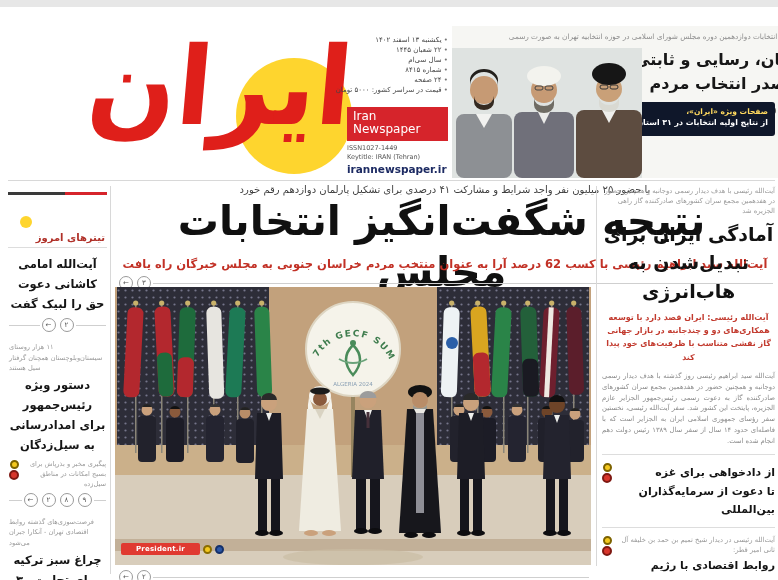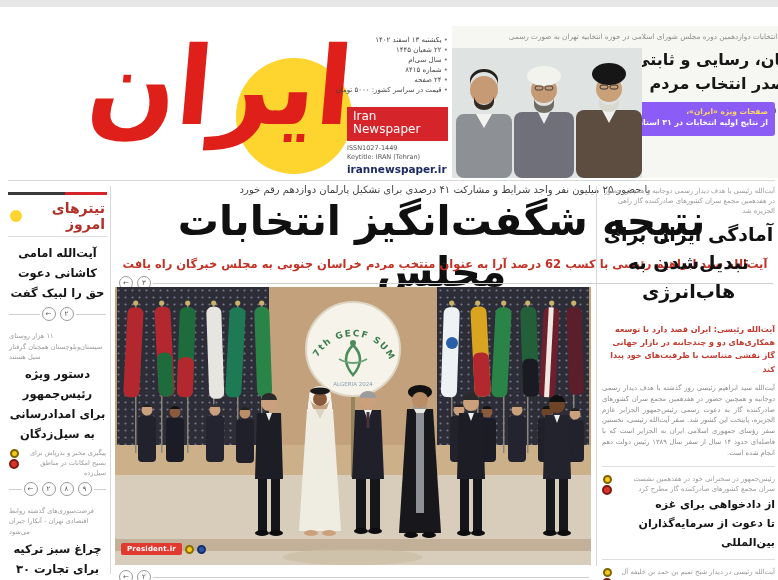--- a/index.html
+++ b/index.html
@@ -21,21 +21,21 @@
   .redbox .l2{font-size:12px;}
   .issn{position:absolute;left:347px;top:144px;width:101px;direction:ltr;color:#555;
         font-size:6.5px;line-height:1.35;}
   .issn .url{font-size:10.5px;font-weight:bold;color:#1d2b63;}
   
   .panel{position:absolute;left:452px;top:26px;width:323px;height:152px;background:#f6f6f3;padding-left:40px;}
   .panel .kick{position:absolute;right:6px;top:6px;width:312px;font-size:7.3px;color:#8d8d8d;
                direction:rtl;text-align:right;}
   .panel .hl{position:absolute;right:6px;top:22px;width:186px;font-size:16px;font-weight:bold;
              color:#171717;direction:rtl;text-align:right;line-height:1.5;}
-  .navybar{position:absolute;left:133px;top:76px;width:190px;height:34px;background:#8b5cf6;
+  .navybar{position:absolute;left:133px;top:76px;width:190px;height:34px;background:#0f172a;
            border-radius:3px;}
   .navybar .txt{position:absolute;right:7px;top:4px;width:155px;direction:rtl;text-align:right;}
   .navybar .t1{font-size:7.5px;font-weight:bold;color:#ffd95e;line-height:1.6;}
   .navybar .t2{font-size:7.8px;font-weight:bold;color:#fff;line-height:1.4;}
   .ycirc{position:absolute;left:-3px;top:4px;width:26px;height:26px;border-radius:50%;
          background:#fed52e;color:#2e3f7b;font-size:15px;font-weight:bold;display:flex;
          align-items:center;justify-content:center;}
   .panelphoto{position:absolute;left:0;top:22px;width:190px;height:130px;}
   
   .hrule{position:absolute;background:#d8d8d8;height:1px;}
@@ -46,49 +46,49 @@
   .lead-sub{position:absolute;left:115px;top:257px;width:660px;text-align:center;font-size:11.5px;
             font-weight:bold;color:#c23126;direction:rtl;}
   .refline{position:absolute;display:flex;align-items:center;}
   .refline .seg{flex:1;border-top:1px solid #cfcfcf;}
   .pgc{display:inline-flex;width:12px;height:12px;border:1px solid #9a9a9a;border-radius:50%;
        font-size:7px;color:#555;align-items:center;justify-content:center;margin:0 2px;
        background:#fff;flex:none;}
   
   .photo{position:absolute;left:115px;top:287px;width:476px;height:278px;overflow:hidden;}
   .wmark{position:absolute;left:6px;bottom:10px;display:flex;align-items:center;}
-  .wmark .box{background:#e03a31;color:#fff;font-size:7px;font-weight:bold;padding:2px 6px;
+  .wmark .box{background:#e03a31;color:#fff;font-size:7px;font-weight:bold;padding:2px 15px;
               border-radius:2px;letter-spacing:.2px;text-align:right;}
   .dot{width:9px;height:9px;border-radius:50%;margin-left:3px;}
   .dot.y{background:#f4c81f;border:2px solid #8a6d00;box-sizing:border-box;}
   .dot.b{background:#2c57a5;border:2px solid #14306b;box-sizing:border-box;}
   
   .rcol{position:absolute;left:602px;top:186px;width:173px;direction:rtl;}
   .rcol .kick{font-size:6.8px;color:#999;text-align:right;line-height:1.5;}
   .rcol .hl{font-size:19px;font-weight:bold;color:#121212;text-align:center;line-height:1.5;
             margin-top:3px;}
-  .rcol .sub{font-size:8px;font-weight:bold;color:#c23a2e;text-align:right;line-height:1.65;
-             margin-top:18px;}
+  .rcol .sub{font-size:8px;font-weight:bold;color:#c23a2e;text-align:center;line-height:1.65;
+             margin-top:6px;}
   .rcol .body{font-size:6.8px;color:#8a8a8a;text-align:justify;line-height:1.6;margin-top:7px;}
   .rit{position:relative;margin-top:7px;padding-top:7px;border-top:1px solid #ddd;}
   .rit .kick{padding-left:14px;}
   .rit .tl{font-size:11px;font-weight:bold;color:#141414;text-align:right;line-height:1.7;
            margin-top:2px;}
   .dots{position:absolute;left:0;top:8px;width:12px;height:22px;}
   .dots .y{position:absolute;left:1px;top:0;width:9px;height:9px;border-radius:50%;
            background:#f4c81f;border:2px solid #7d6300;box-sizing:border-box;}
   .dots .r{position:absolute;left:0;top:10px;width:10px;height:10px;border-radius:50%;
            background:#d8352b;border:2px solid #7e1812;box-sizing:border-box;}
   
   .sbar{position:absolute;left:8px;top:192px;width:99px;direction:rtl;}
   .sbar .bar{height:3px;background:linear-gradient(to left,#d6242b 42%,#3a3a3a 42%);}
   .sbar .hdr{display:flex;align-items:center;justify-content:flex-start;gap:4px;
              padding:5px 2px 4px;border-bottom:1px solid #ddd;}
   .sbar .hdr .yc{width:12px;height:12px;border-radius:50%;background:#fed52e;flex:none;order:2;}
-  .sbar .hdr .t{font-size:14px;font-weight:bold;color:#b03028;order:1;}
+  .sbar .hdr .t{font-size:10px;font-weight:bold;color:#b03028;order:1;margin-top:32px;}
   .sit{padding:6px 1px 2px;}
   .sit .kick{font-size:6.6px;color:#9a9a9a;text-align:left;line-height:1.55;margin-bottom:2px;}
   .sit .tl{font-size:11.5px;font-weight:bold;color:#151515;text-align:center;line-height:1.75;}
   .sit .note{position:relative;font-size:6.6px;color:#9a9a9a;text-align:right;line-height:1.55;
              margin-top:3px;padding-left:12px;}
   .note .dots{top:1px;}
   .sitrefs{display:flex;align-items:center;direction:ltr;margin:4px 0 2px;}
   .sitrefs .seg{flex:1;border-top:1px solid #cfcfcf;}
   .vline{position:absolute;width:1px;background:#d8d8d8;}
 </style>
@@ -429,21 +429,20 @@
       <div>تبدیل‌شدن به هاب‌انرژی</div>
     </div>
     <div class="sub">آیت‌الله رئیسی: ایران قصد دارد با توسعه همکاری‌های دو و چندجانبه در بازار جهانی گاز نقشی متناسب با ظرفیت‌های خود پیدا کند</div>
     <div class="body">آیت‌الله سید ابراهیم رئیسی روز گذشته با هدف دیدار رسمی دوجانبه و همچنین حضور در هفدهمین مجمع سران کشورهای صادرکننده گاز به دعوت رسمی رئیس‌جمهور الجزایر عازم الجزیره، پایتخت این کشور شد. سفر آیت‌الله رئیسی، نخستین سفر رؤسای جمهوری اسلامی ایران به الجزایر است که با فاصله‌ای حدود ۱۴ سال از سفر سال ۱۳۸۹ رئیس دولت دهم انجام شده است.</div>
 
     <div class="rit">
       <span class="dots">
           <span class="y"></span>
           <span class="r"></span>
         </span>
-      <div class="kick">رئیس‌جمهور در سخنرانی خود در هفدهمین نشست سران مجمع کشورهای صادرکننده گاز مطرح کرد</div>
       <div class="tl">
         <div>از دادخواهی برای غزه</div>
         <div>تا دعوت از سرمایه‌گذاران بین‌المللی</div>
       </div>
     </div>
 
     <div class="rit">
       <span class="dots">
           <span class="y"></span>
           <span class="r"></span>

